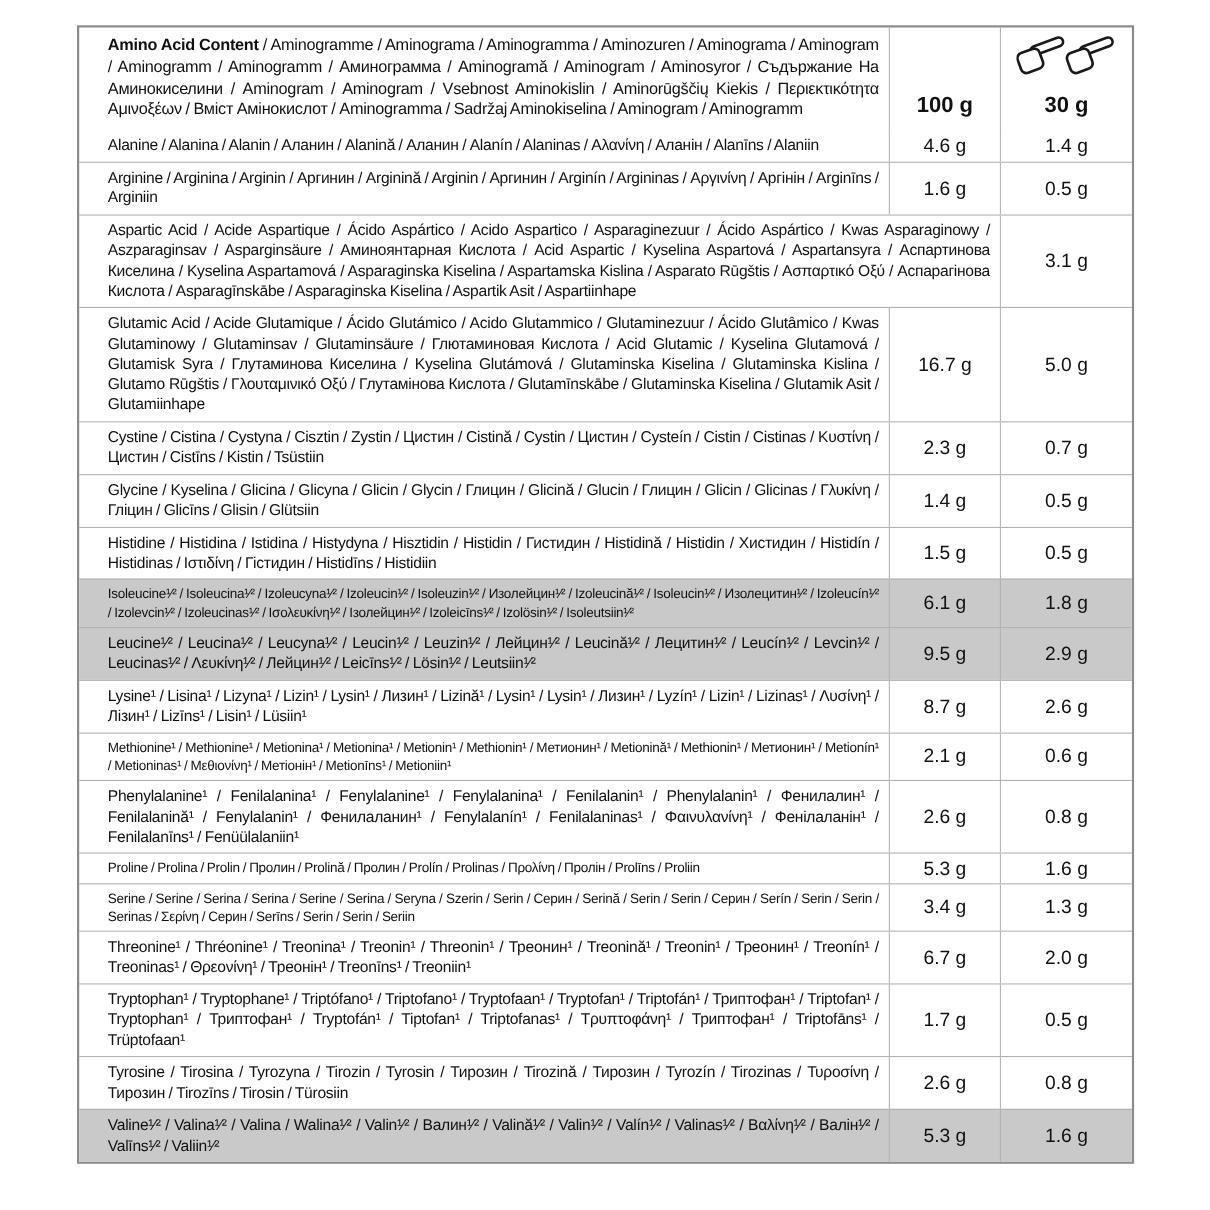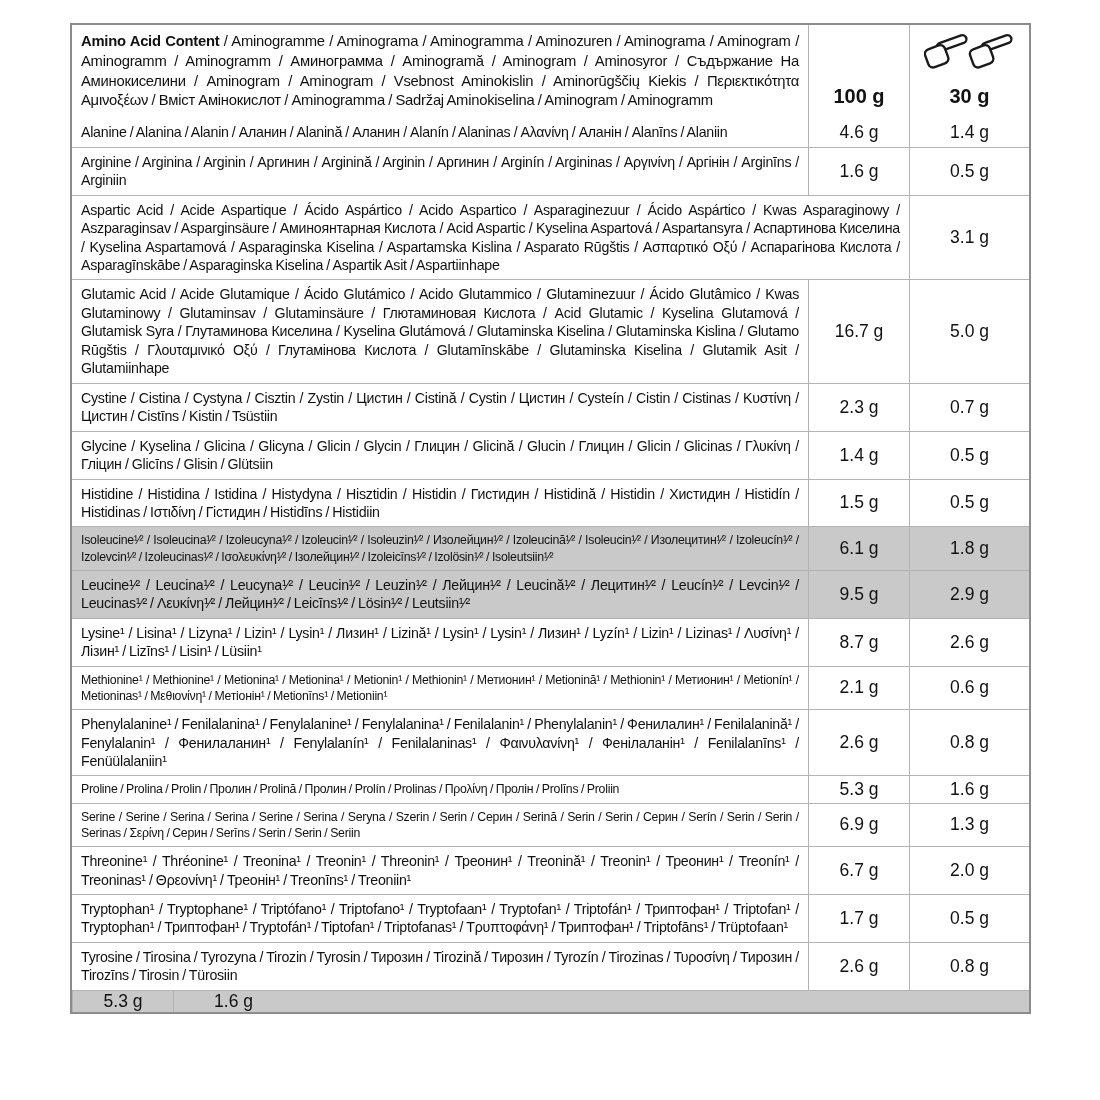--- a/index.html
+++ b/index.html
@@ -13,20 +13,21 @@
     border:2px solid #8c8c8c;box-sizing:border-box;background:#fff;
   }
   .row{display:flex;border-top:1px solid #b3b3b3;align-items:stretch;}
   .row:first-child{border-top:none;}
   .row.shaded{background:#c9c9c9;}
   .cell{box-sizing:border-box;}
   .cell.name{
     flex:1;padding:5px 9px 5px 9px;
     font-size:14.2px;line-height:1.3;letter-spacing:-0.25px;word-spacing:-0.5px;
     text-align:justify;
+    margin-left:17px;
   }
   .row.compact .cell.name{font-size:12.3px;line-height:1.32;}
   .cell.val{
     width:101px;display:flex;align-items:center;justify-content:center;
     font-size:17.5px;border-left:1px solid #b3b3b3;text-align:right;
   }
   .cell.val.v30{width:120px;}
   
   .row.header .cell.name{
     font-size:14.8px;line-height:1.34;padding:7px 9px;
@@ -127,36 +128,37 @@
         <div class="cell val">2.6 g</div>
         <div class="cell val v30">0.8 g</div>
       </div>
       <div class="row compact">
         <div class="cell name">Proline / Prolina / Prolin / Пролин / Prolină / Пролин / Prolín / Prolinas / Προλίνη / Пролін / Prolīns / Proliin</div>
         <div class="cell val">5.3 g</div>
         <div class="cell val v30">1.6 g</div>
       </div>
       <div class="row compact">
         <div class="cell name">Serine / Serine / Serina / Serina / Serine / Serina / Seryna / Szerin / Serin / Серин / Serină / Serin / Serin / Серин / Serín / Serin / Serin / Serinas / Σερίνη / Серин / Serīns / Serin / Serin / Seriin</div>
-        <div class="cell val">6.9 g</div>
+        <div class="cell val">3.4 g</div>
         <div class="cell val v30">1.3 g</div>
       </div>
       <div class="row">
         <div class="cell name">Threonine¹ / Thréonine¹ / Treonina¹ / Treonin¹ / Threonin¹ / Треонин¹ / Treonină¹ / Treonin¹ / Треонин¹ / Treonín¹ / Treoninas¹ / Θρεονίνη¹ / Треонін¹ / Treonīns¹ / Treoniin¹</div>
         <div class="cell val">6.7 g</div>
         <div class="cell val v30">2.0 g</div>
       </div>
       <div class="row">
         <div class="cell name">Tryptophan¹ / Tryptophane¹ / Triptófano¹ / Triptofano¹ / Tryptofaan¹ / Tryptofan¹ / Triptofán¹ / Триптофан¹ / Triptofan¹ / Tryptophan¹ / Триптофан¹ / Tryptofán¹ / Tiptofan¹ / Triptofanas¹ / Τρυπτοφάνη¹ / Триптофан¹ / Triptofāns¹ / Trüptofaan¹</div>
         <div class="cell val">1.7 g</div>
         <div class="cell val v30">0.5 g</div>
       </div>
       <div class="row">
         <div class="cell name">Tyrosine / Tirosina / Tyrozyna / Tirozin / Tyrosin / Тирозин / Tirozină / Тирозин / Tyrozín / Tirozinas / Τυροσίνη / Тирозин / Tirozīns / Tirosin / Türosiin</div>
         <div class="cell val">2.6 g</div>
         <div class="cell val v30">0.8 g</div>
       </div>
       <div class="row shaded">
+        <div class="cell name">Valine¹⁄² / Valina¹⁄² / Valina / Walina¹⁄² / Valin¹⁄² / Валин¹⁄² / Valină¹⁄² / Valin¹⁄² / Valín¹⁄² / Valinas¹⁄² / Βαλίνη¹⁄² / Валін¹⁄² / Valīns¹⁄² / Valiin¹⁄²</div>
         <div class="cell val">5.3 g</div>
         <div class="cell val v30">1.6 g</div>
       </div>
     </div>
 </div>
 
 </body></html>

